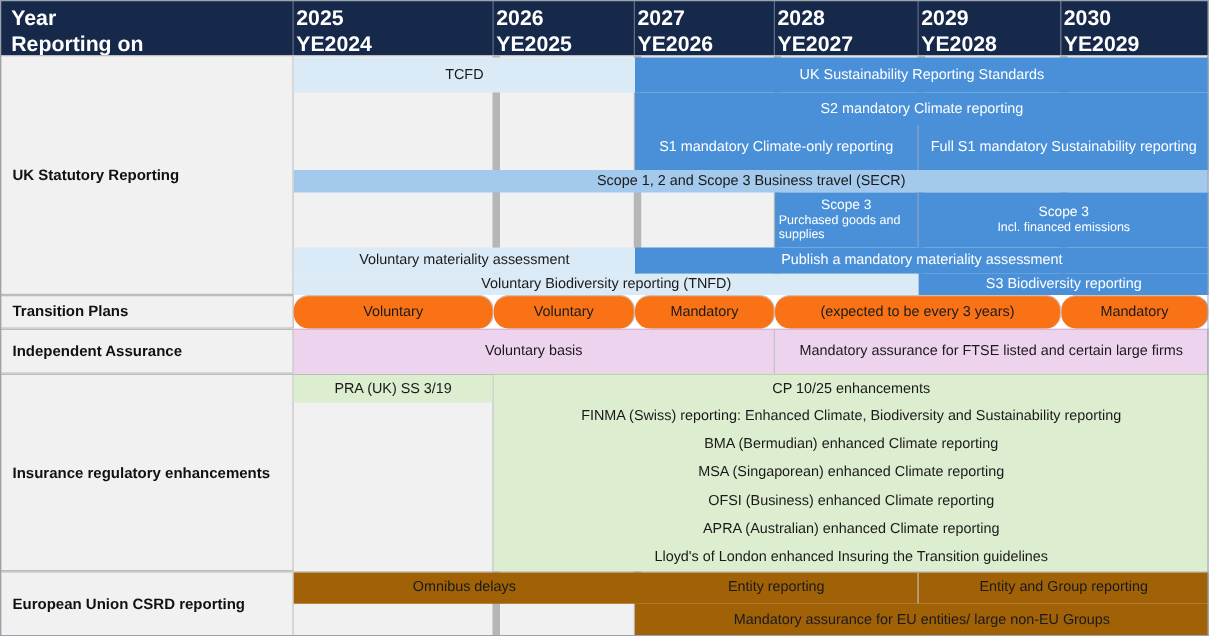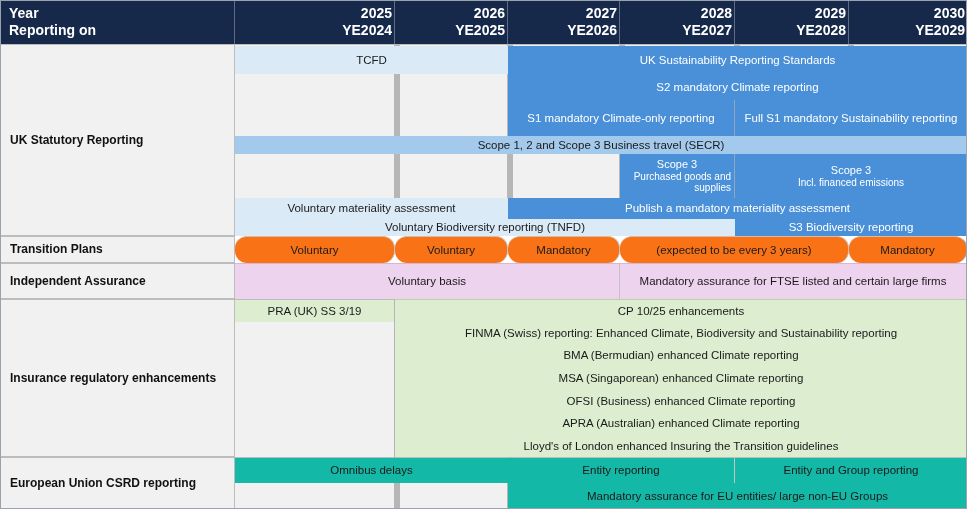--- a/index.html
+++ b/index.html
@@ -15,33 +15,33 @@
     background:#ffffff;
     overflow:hidden;
   }
   
   .cell{
     position:absolute;
     box-sizing:border-box;
     display:flex;
     align-items:center;
     justify-content:center;
-    text-align:right;
+    text-align:left;
     font-size:11.5px;
     line-height:1.22;
     color:#1a1a1a;
     padding:1px 3px;
     overflow:hidden;
     white-space:pre-line;
   }
   .hdr{
     background:#16294a;
     color:#ffffff;
     font-weight:bold;
-    font-size:14px;
+    font-size:17px;
     border-right:1px solid #5d6b83;
     flex-direction:column;
     justify-content:space-around;
     padding:5px 2px;
   }
   .hdr.lefthdr{
     align-items:flex-start;
     justify-content:space-around;
     text-align:left;
     padding-left:9px;
@@ -58,21 +58,21 @@
     padding-left:9px;
   }
   
   .c-empty   {background:#f1f1f1;}
   .c-blue-dk {background:#4a90d9;color:#ffffff;}
   .c-blue-md {background:#a3c9ec;color:#1a1a1a;}
   .c-blue-lt {background:#daeaf7;color:#1a1a1a;}
   .c-peach   {background:#f97316;color:#1a1a1a;border-radius:12px;}
   .c-pink    {background:#eed3ee;color:#1a1a1a;}
   .c-green   {background:#dcedd0;color:#1a1a1a;}
-  .c-gray    {background:#14b8a6;color:#1a1a1a;}
+  .c-gray    {background:#a16207;color:#1a1a1a;}
   .sep-r-lt{border-right:1px solid #c4c4c4;}
   .sep-r-dk{border-right:1px solid #8fa8c0;}
   .two-line{flex-direction:column;line-height:1.18;}
   .two-line .t1{font-size:11px;}
   .two-line .t2{font-size:10px;}
   .outer-border{
     position:absolute;left:0;top:0;width:967px;height:509px;
     border:1px solid #9aa3ad;box-sizing:border-box;pointer-events:none;
   }
 </style>

